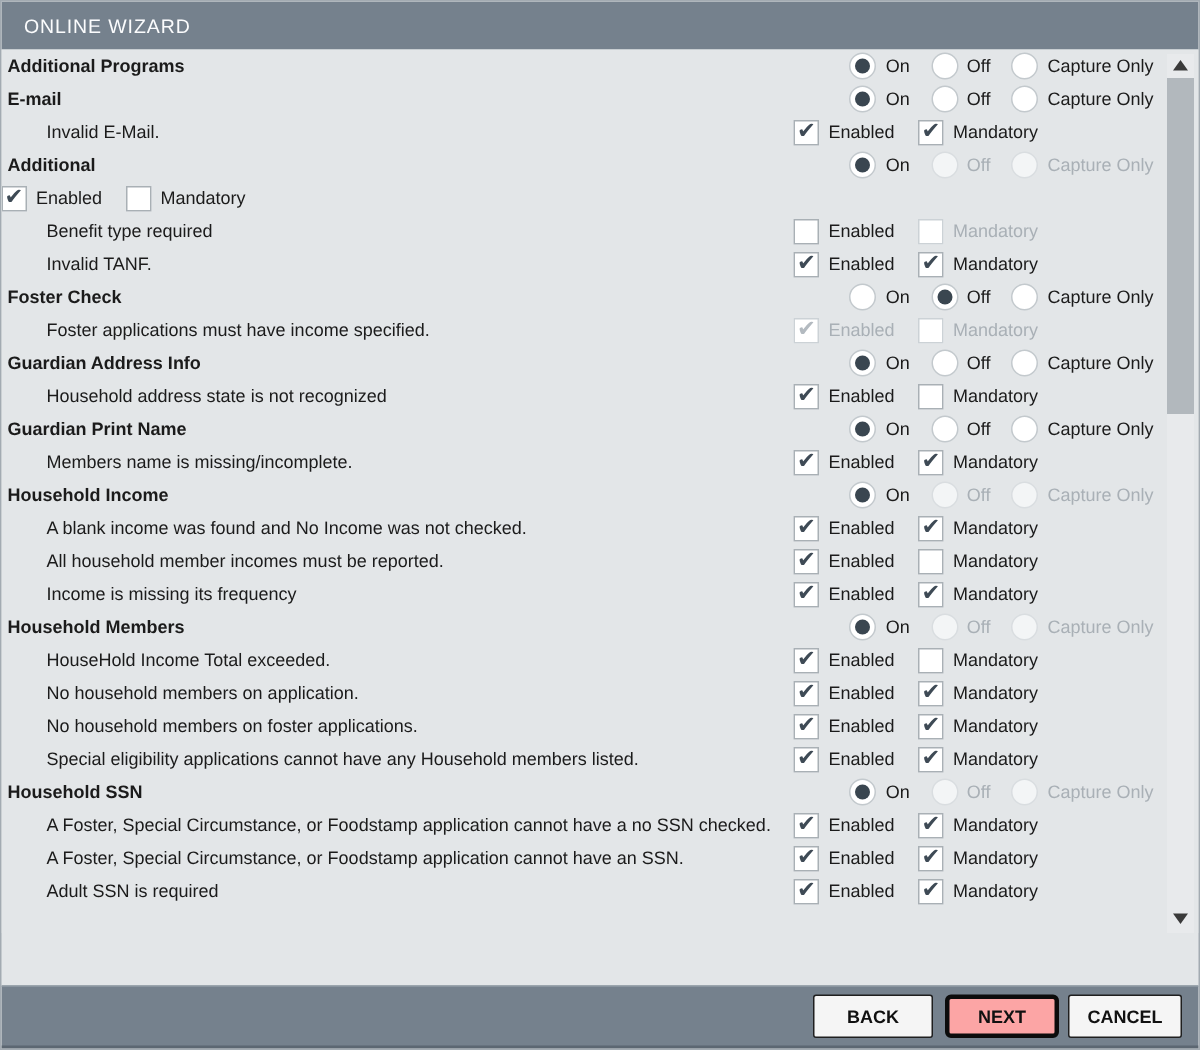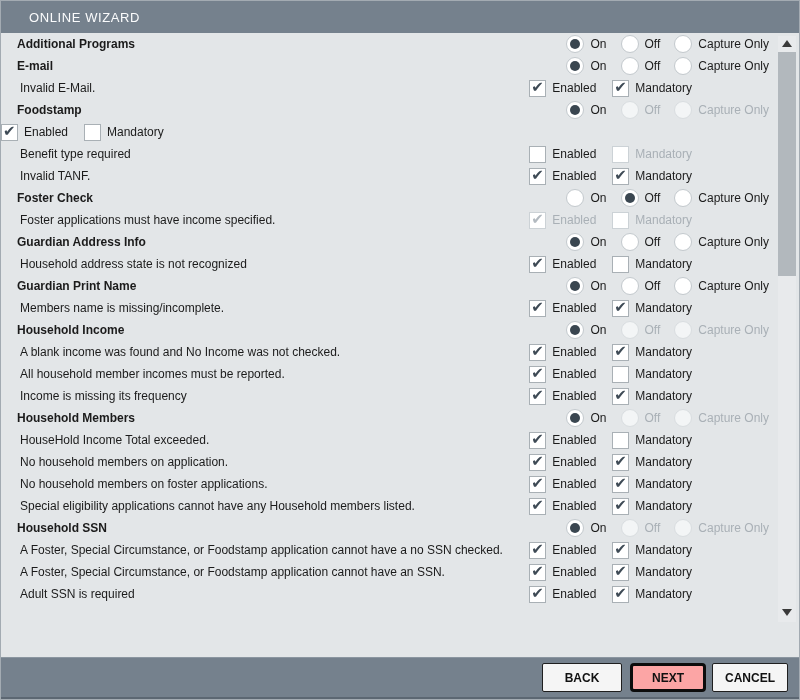--- a/index.html
+++ b/index.html
@@ -1,27 +1,27 @@
 <!DOCTYPE html>
 <html><head>
 <meta charset="utf-8">
 <style>
   html,body{margin:0;padding:0;background:#d0d4d7;font-family:"Liberation Sans","DejaVu Sans",sans-serif;}
   .window{position:relative;width:800px;height:700px;box-sizing:border-box;border:1px solid #a3abb2;background:#E3E6E8;overflow:hidden;}
-  .titlebar{height:32px;background:#75818D;display:flex;align-items:center;padding-left:28px;box-sizing:border-box;}
+  .titlebar{height:32px;background:#75818D;display:flex;align-items:center;padding-left:15px;box-sizing:border-box;}
   .titlebar span{color:#fbfcfd;font-size:13px;letter-spacing:.6px;}
   .header{height:36px;background:#ffffff;display:flex;align-items:center;padding-left:10px;box-sizing:border-box;border-bottom:1px solid #d9dde0;}
   .header h1{margin:0;font-size:17px;font-weight:bold;color:#8A949D;}
   .content{position:relative;height:589px;background:#E3E6E8;overflow:hidden;}
   .note{height:30px;box-sizing:border-box;padding-top:9px;text-align:center;font-size:12px;font-weight:bold;color:#111;}
   .rows{position:relative;}
   .row{height:22px;display:flex;justify-content:space-between;align-items:center;}
   .lbl{font-size:12px;color:#1b1b1b;white-space:nowrap;}
-  .row.cat .lbl{font-weight:bold;padding-left:16px;}
-  .row.rule .lbl{padding-left:19px;}
+  .row.cat .lbl{font-weight:bold;padding-left:4px;}
+  .row.rule .lbl{padding-left:30px;}
   .radios{display:flex;align-items:center;gap:14px;margin-right:30px;flex:0 0 auto;}
   .checks{display:flex;align-items:center;margin-right:107px;flex:0 0 auto;}
   .pair{display:flex;align-items:center;gap:6px;}
   .checks .pair.enabled{width:70px;}
   .checks .pair.mandatory{margin-left:13px;}
   .radio{width:18px;height:18px;border-radius:50%;background:#fff;border:1px solid #c3c9cd;box-sizing:border-box;position:relative;flex:0 0 auto;}
   .radio.sel::after{content:"";position:absolute;left:3px;top:3px;width:10px;height:10px;border-radius:50%;background:#3A4650;}
   .radio.dim{background:#f3f5f6;border-color:#d9dde0;}
   .cb{width:17px;height:17px;background:#fff;border:1px solid #a9b0b5;box-sizing:border-box;position:relative;flex:0 0 auto;}
   .cb.dim{border-color:#ccd2d6;}
@@ -92,21 +92,21 @@
               <span class="cb checked"></span>
               <span class="olabel">Enabled</span>
             </span>
             <span class="pair mandatory">
               <span class="cb checked"></span>
               <span class="olabel">Mandatory</span>
             </span>
           </div>
         </div>
         <div class="row cat">
-          <span class="lbl">Foodstamp</span>
+          <span class="lbl">Additional</span>
           <div class="radios">
             <span class="pair">
               <span class="radio sel"></span>
               <span class="olabel">On</span>
             </span>
             <span class="pair">
               <span class="radio dim"></span>
               <span class="olabel dim">Off</span>
             </span>
             <span class="pair">

